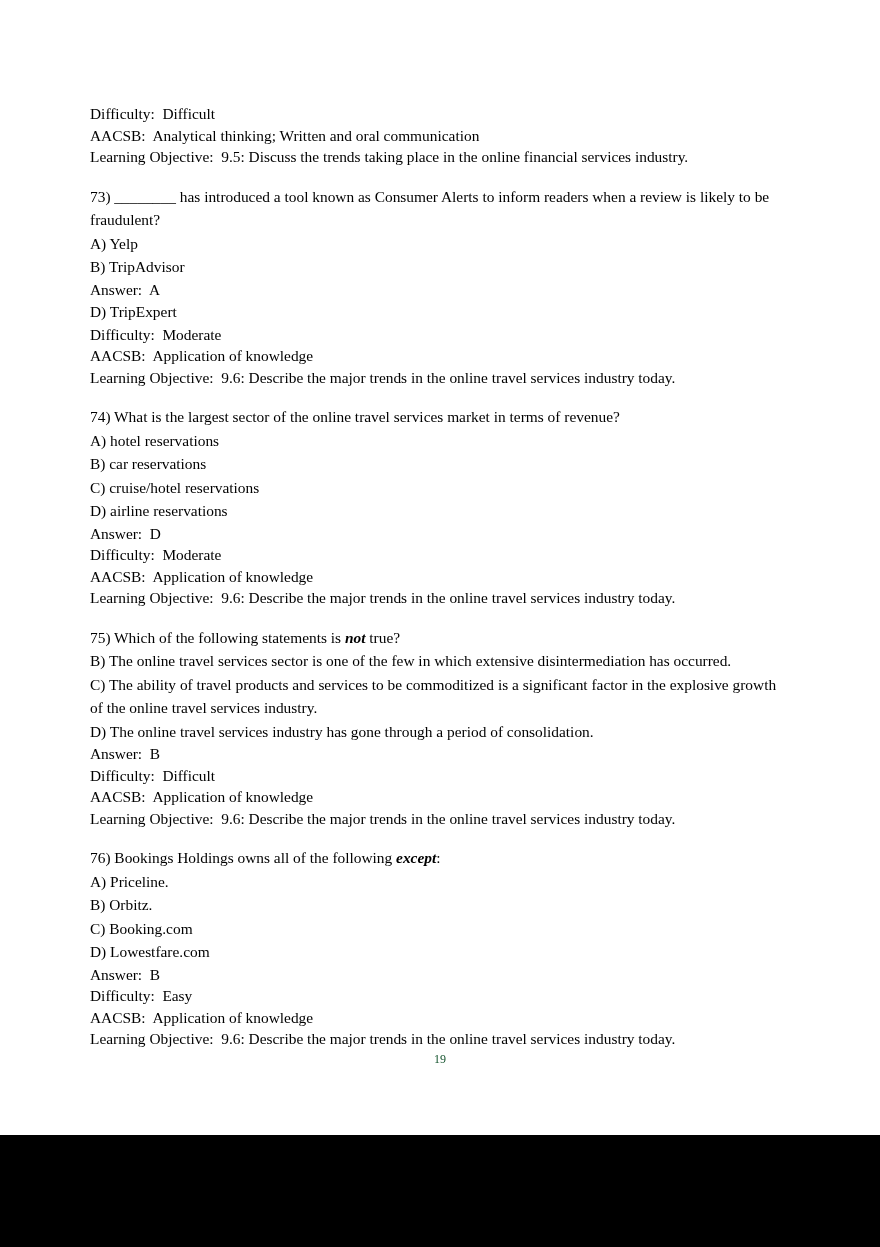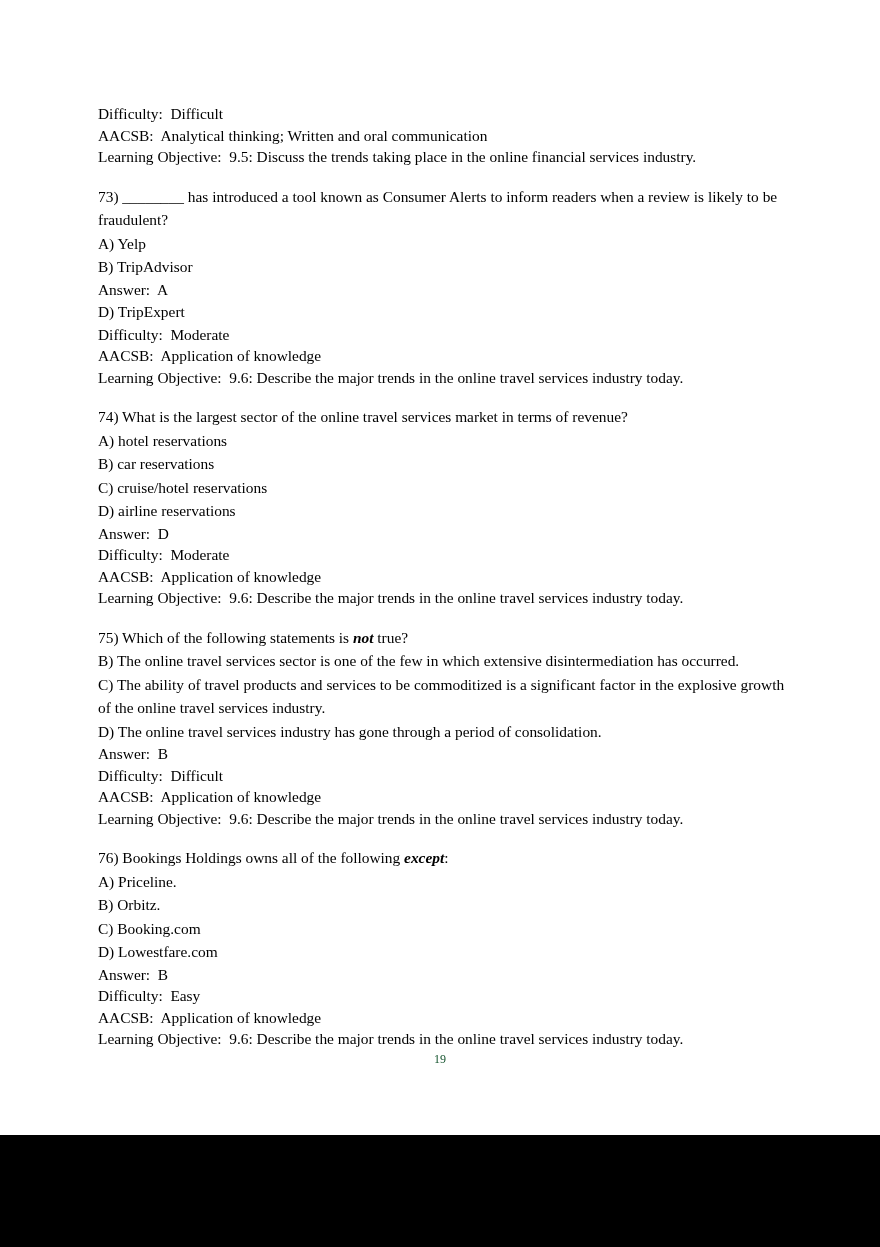--- a/index.html
+++ b/index.html
@@ -16,21 +16,21 @@
   #page {
     position: absolute;
     left: 0;
     top: 0;
     width: 880px;
     height: 1135px;
     background: #ffffff;
   }
   #content {
     position: absolute;
-    left: 98px;
+    left: 90px;
     top: 103px;
     width: 690px;
   }
   .line {
     font-size: 15.4px;
     line-height: 21.5px;
     color: #000000;
     white-space: pre-wrap;
   }
   .q {

